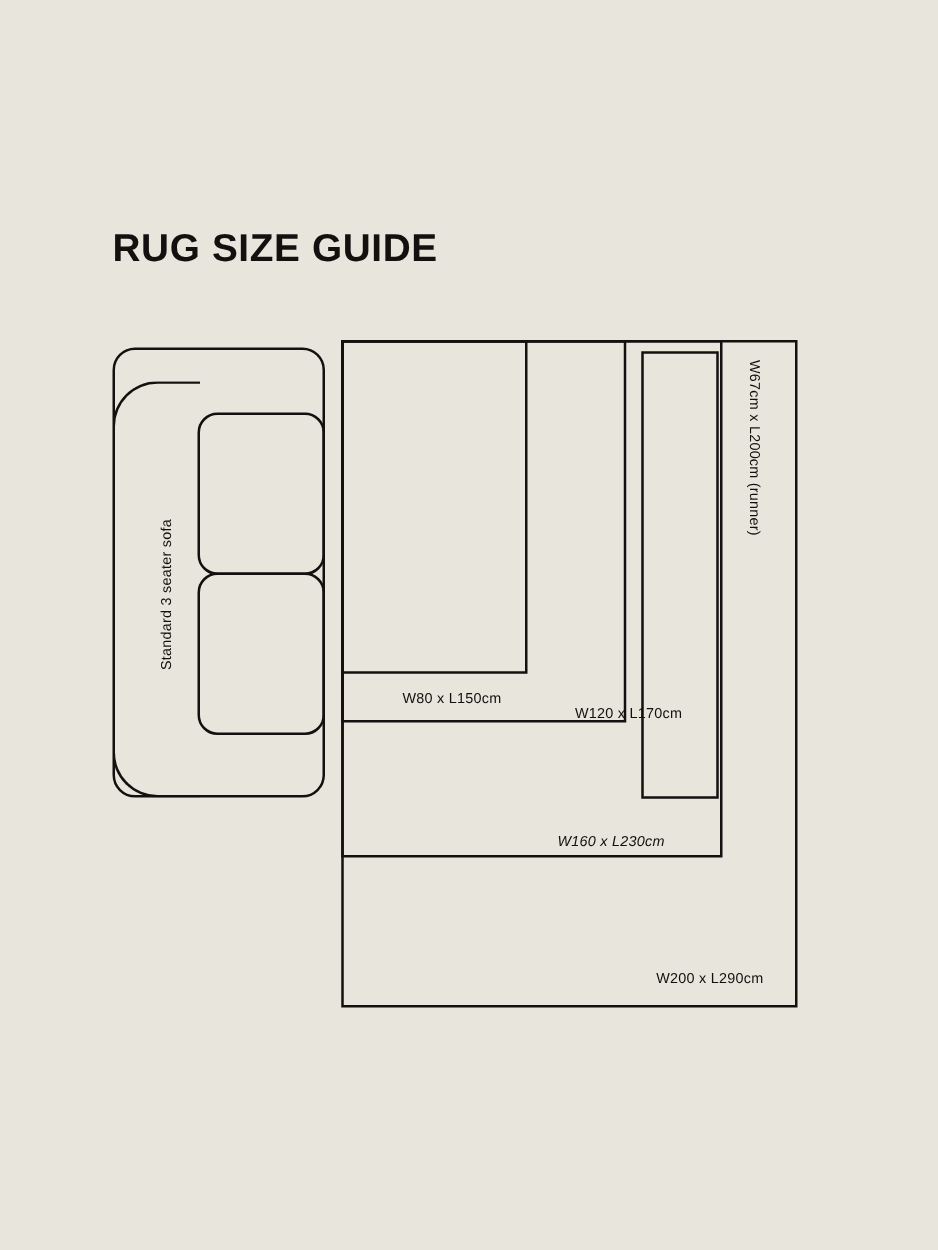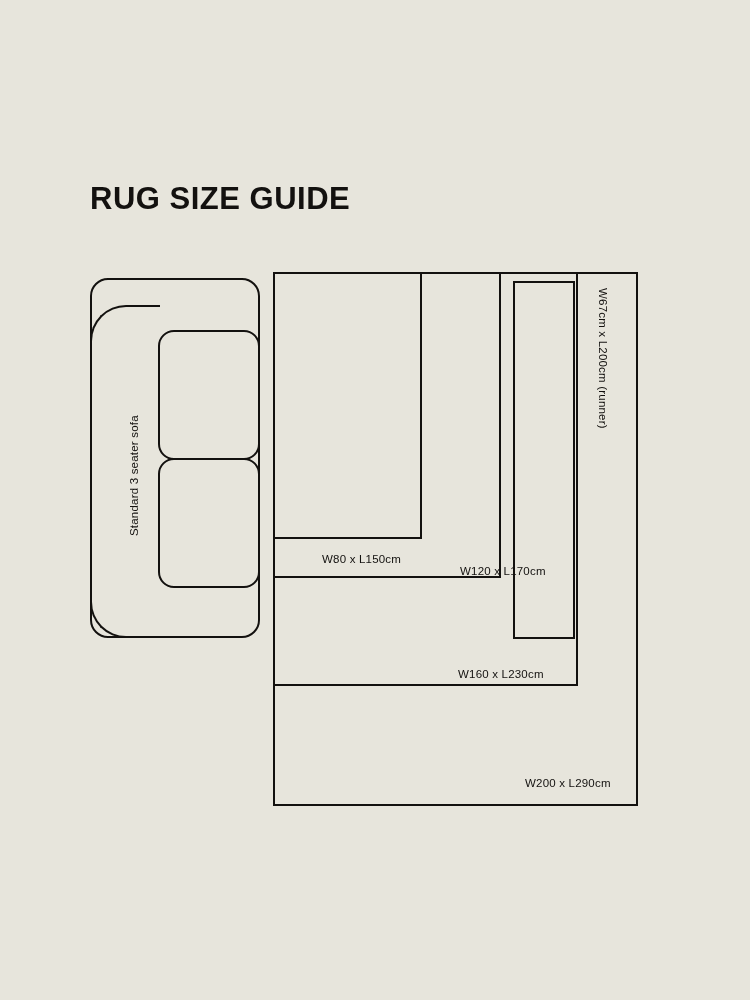--- a/index.html
+++ b/index.html
@@ -101,21 +101,21 @@
   .rug-label {
     position: absolute;
     font-size: 11.5px;
     color: #13110f;
     letter-spacing: 0.2px;
     white-space: nowrap;
     text-align: right;
   }
   #label-w80  { left: 322px; top: 553px; }
   #label-w120 { left: 412px; top: 565px; margin-left: 48px; }
-  #label-w160 { left: 458px; top: 668px; }
+  #label-w160 { left: 446px; top: 668px; font-style: italic; }
   #label-w200 { left: 525px; top: 777px; }
 
   #label-w67-wrap {
     position: absolute;
     left: 609px;
     top: 288px;
     width: 0;
     height: 0;
   }
   #label-w67-wrap span {

